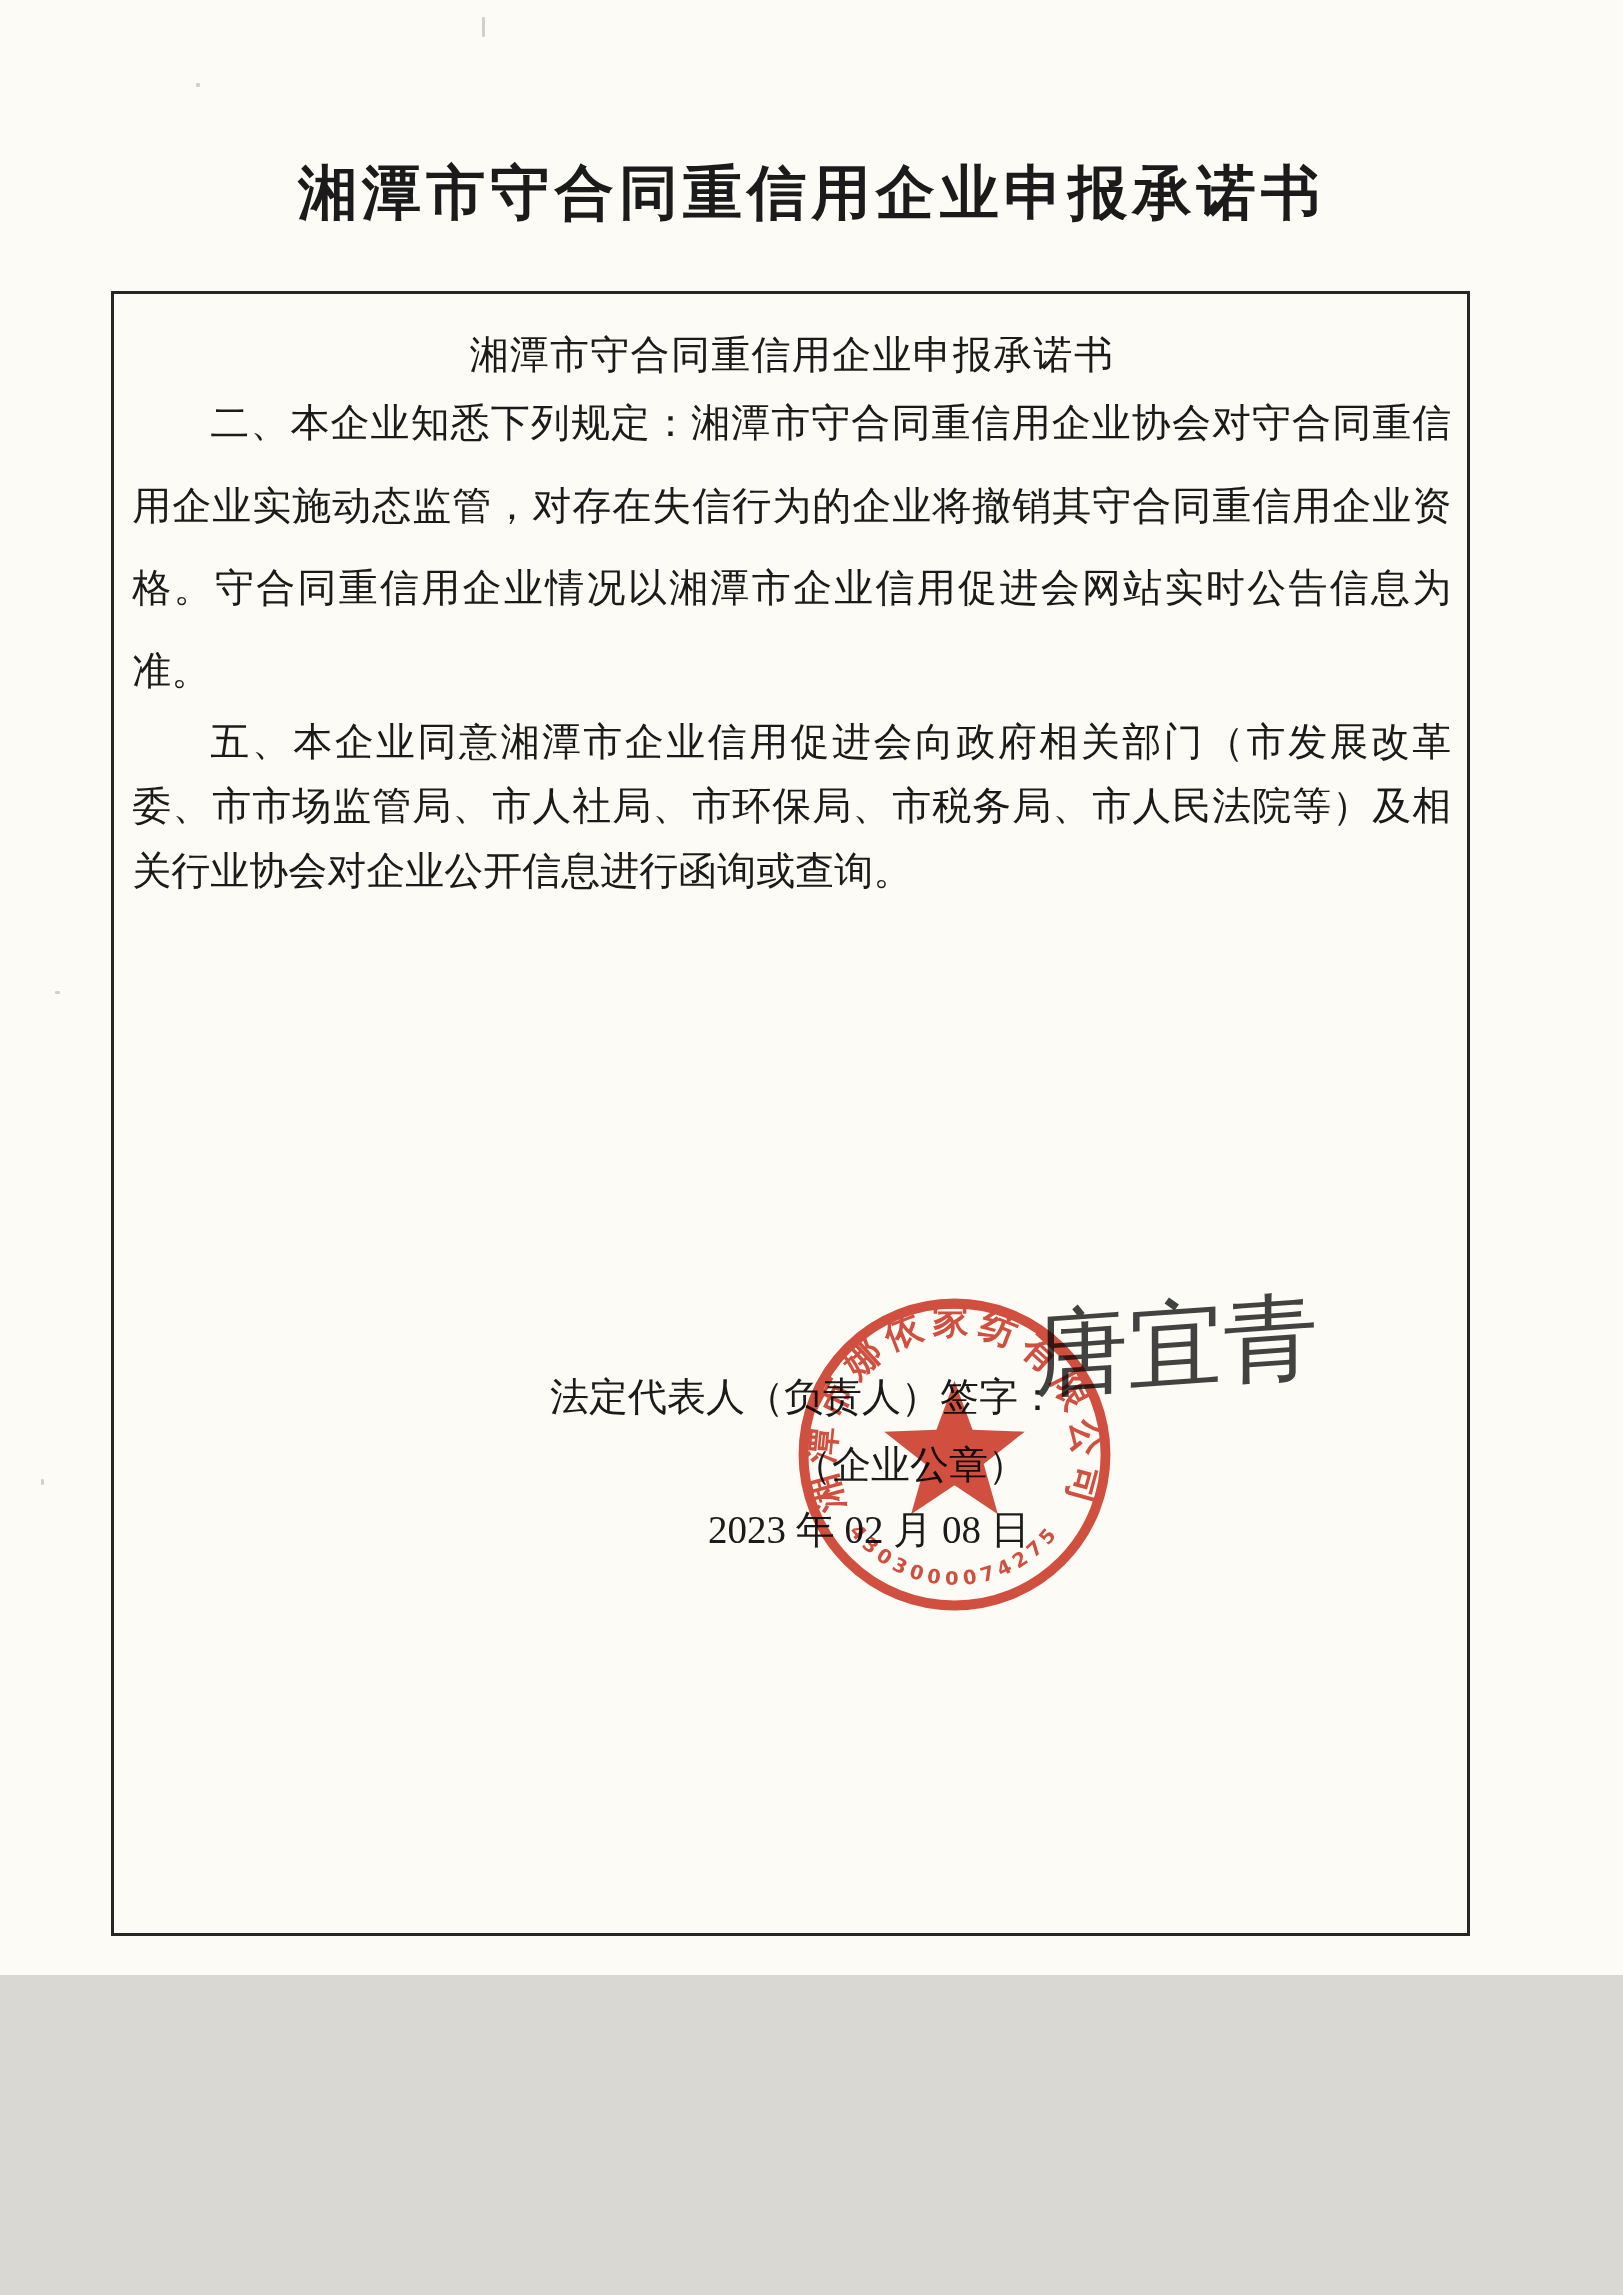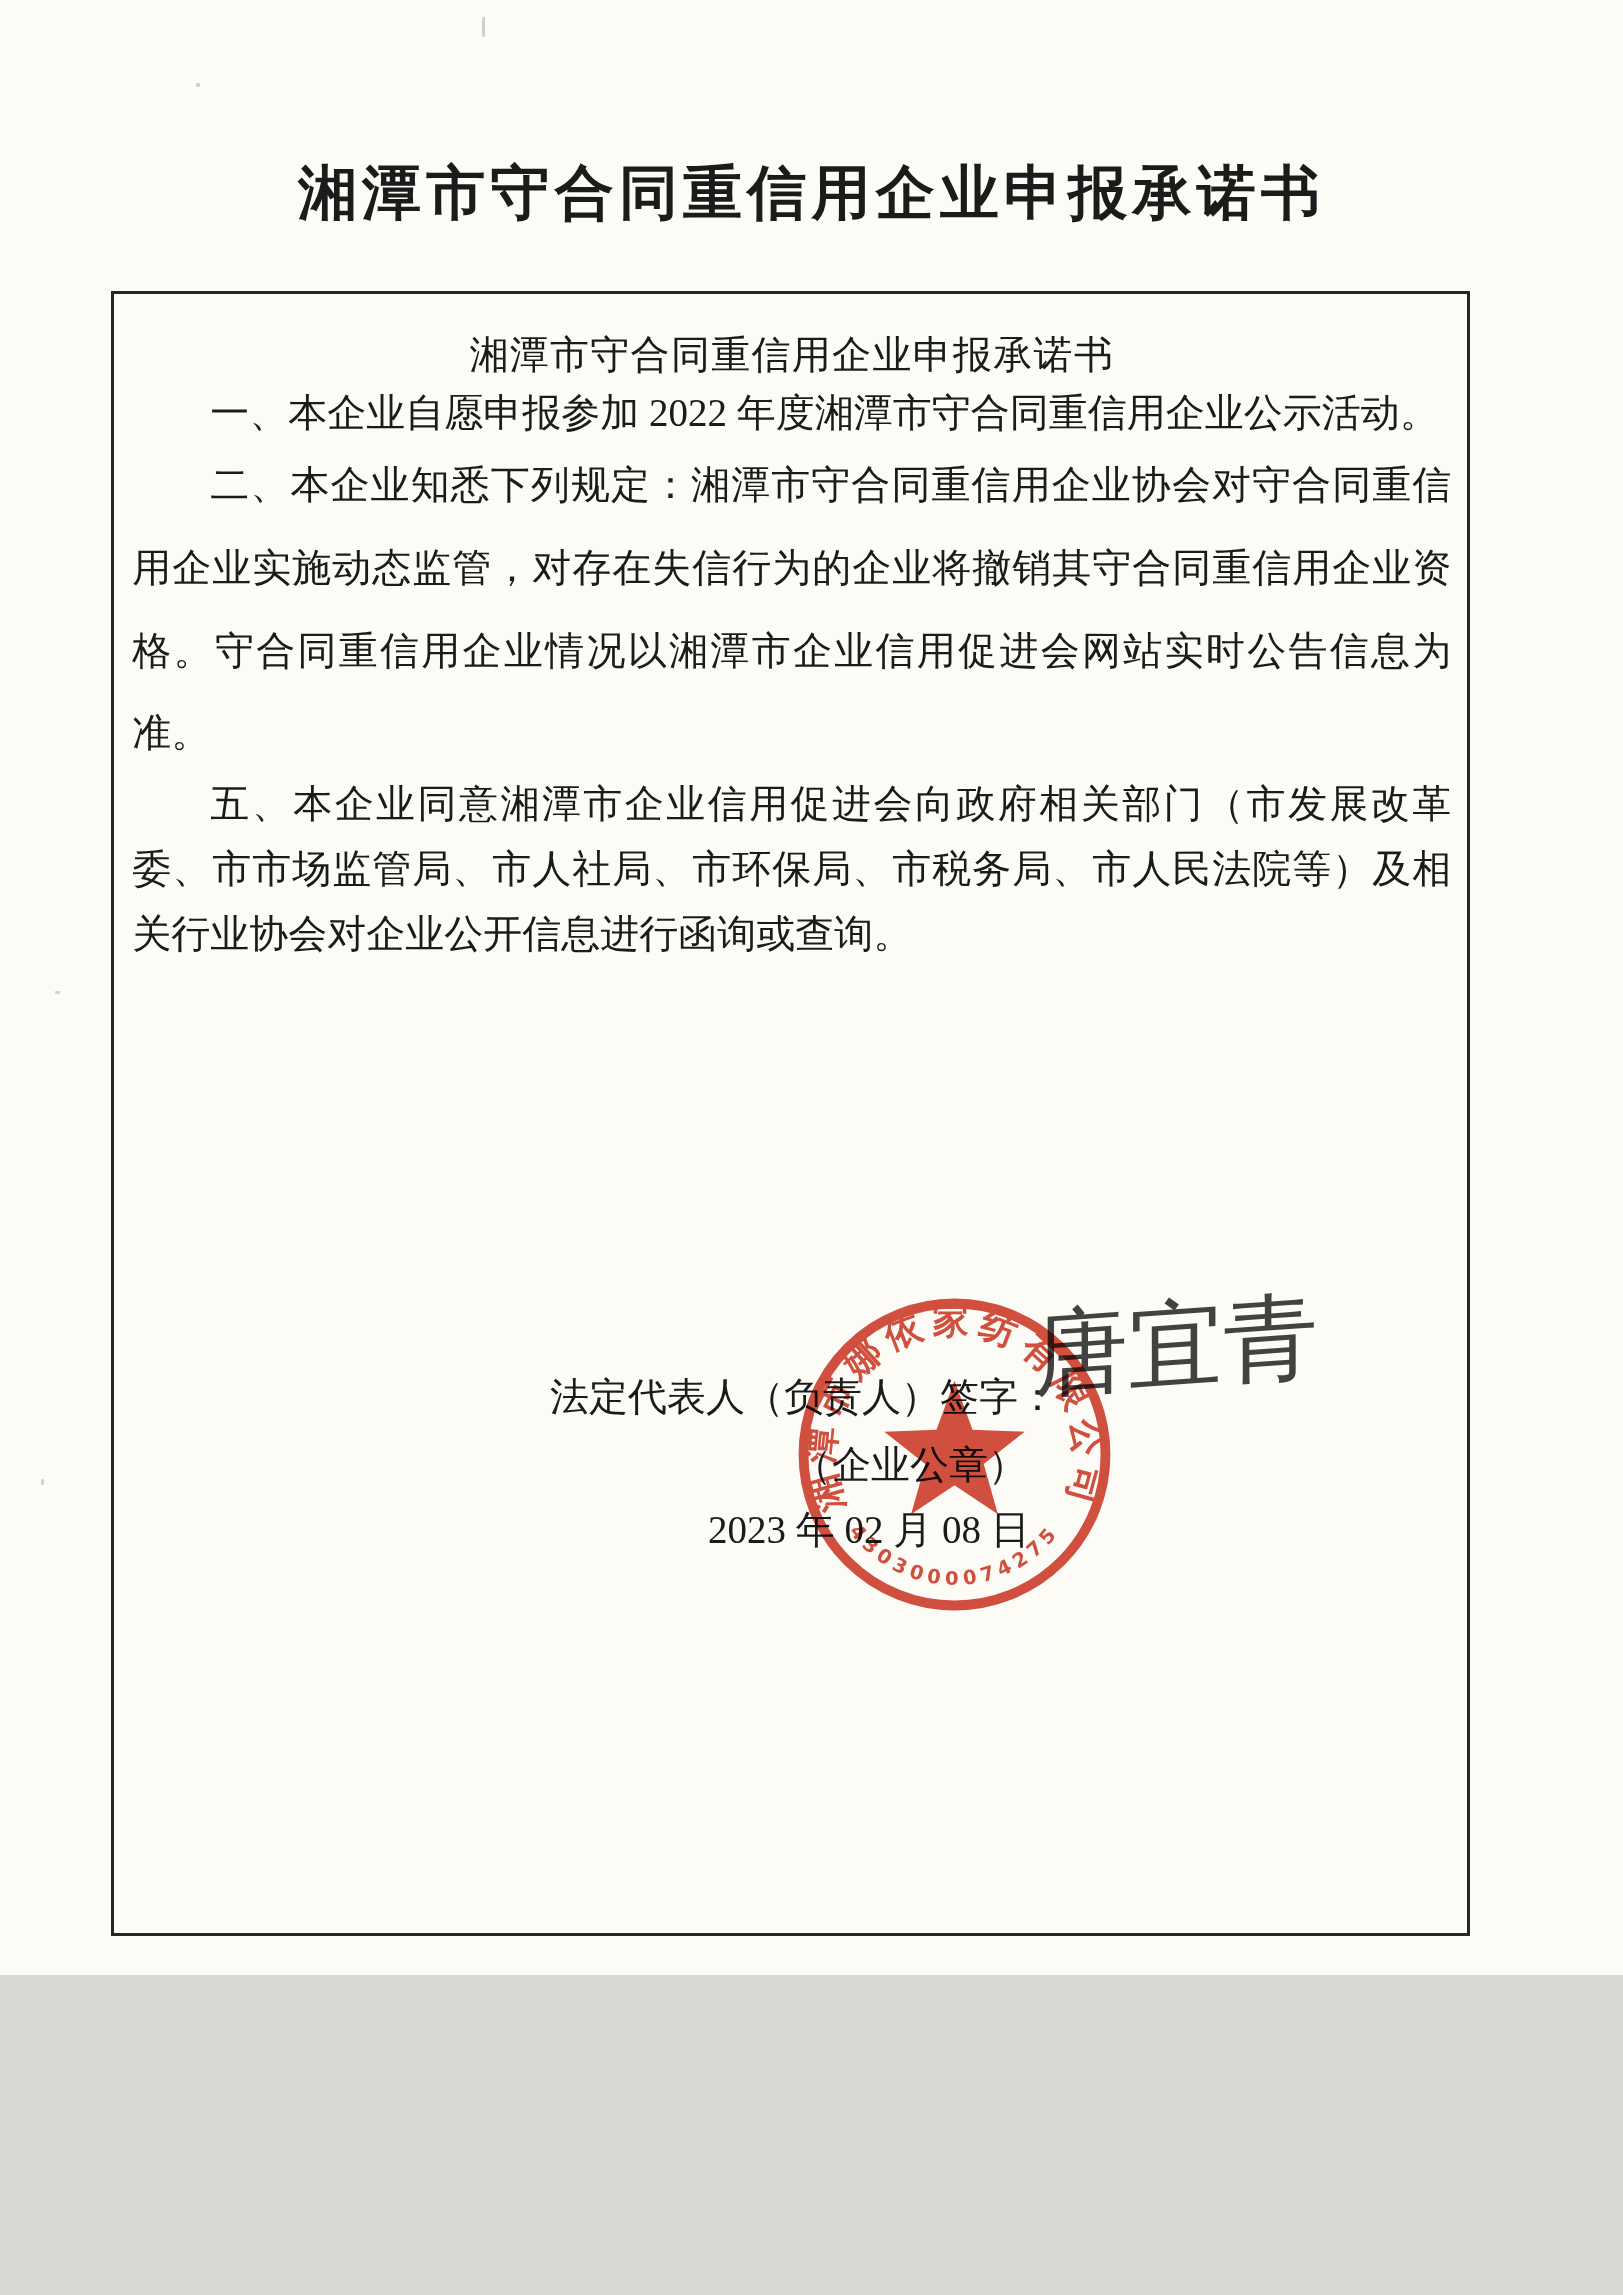--- a/index.html
+++ b/index.html
@@ -82,21 +82,20 @@
 </head>
 <body>
 
 <div class="page">
 
   <div class="main-title">湘潭市守合同重信用企业申报承诺书</div>
 
   <div class="doc-box">
     <div class="doc-inner">
       <div class="inner-title">湘潭市守合同重信用企业申报承诺书</div>
-      <p class="body p1">一、本企业自愿申报参加 2022 年度湘潭市守合同重信用企业公示活动。</p>
       <p class="body p2">二、本企业知悉下列规定：湘潭市守合同重信用企业协会对守合同重信用企业实施动态监管，对存在失信行为的企业将撤销其守合同重信用企业资格。守合同重信用企业情况以湘潭市企业信用促进会网站实时公告信息为准。</p>
       <p class="body p5">五、本企业同意湘潭市企业信用促进会向政府相关部门（市发展改革委、市市场监管局、市人社局、市环保局、市税务局、市人民法院等）及相关行业协会对企业公开信息进行函询或查询。</p>
     </div>
 
     <div class="sig-label">法定代表人（负责人）签字：</div>
     <div class="handwritten">唐宜青</div>
     <div class="seal-note">（企业公章）</div>
     <div class="date-line">2023 年 02 月 08 日</div>
 
     <svg class="seal" viewBox="0 0 540 540" aria-hidden="true">

